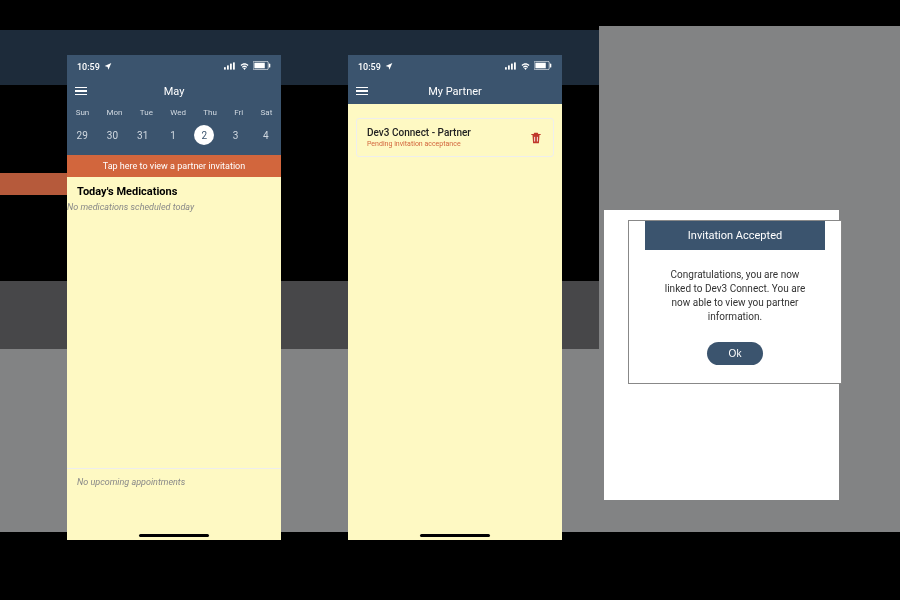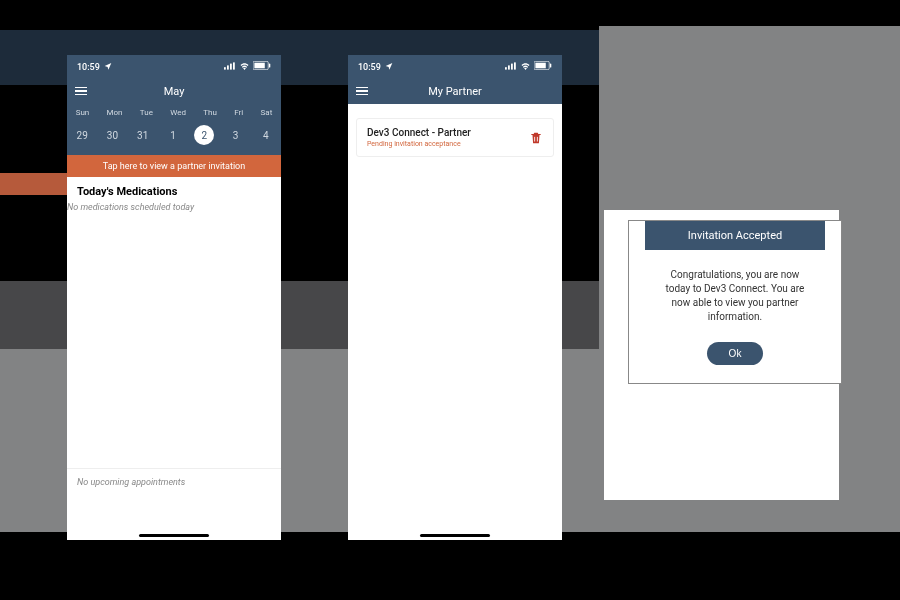--- a/index.html
+++ b/index.html
@@ -19,21 +19,21 @@
   .gray-mid3 { position:absolute; left:561px; top:281px; width:38px; height:68px; background:#474749; }
   .gray-right { position:absolute; left:599px; top:26px; width:301px; height:506px; background:#828384; }
   .right-white { position:absolute; left:604px; top:210px; width:235px; height:290px; background:#fff; }
 
   
   .phone {
     position: absolute;
     top: 55px;
     width: 214px;
     height: 485px;
-    background: #ffffff;
+    background: #fef9c3;
     overflow: hidden;
   }
   .phone1 { left: 67px; }
   .phone2 { left: 348px; }
 
   .status-bar {
     height: 23px;
     background: #3b546e;
     color: #fff;
     display: flex;
@@ -325,15 +325,15 @@
           <rect x="13.5" y="10" width="1.5" height="8" fill="#fff"></rect>
         </svg>
     </div>
   </div>
 
   <div class="home-indicator"></div>
 </div>
 
 <div class="dialog">
   <div class="dialog-header">Invitation Accepted</div>
-  <div class="dialog-body">Congratulations, you are now today to Dev3 Connect. You are now able to view you partner information.</div>
+  <div class="dialog-body">Congratulations, you are now linked to Dev3 Connect. You are now able to view you partner information.</div>
   <button class="dialog-btn">Ok</button>
 </div>
 
 </body></html>

